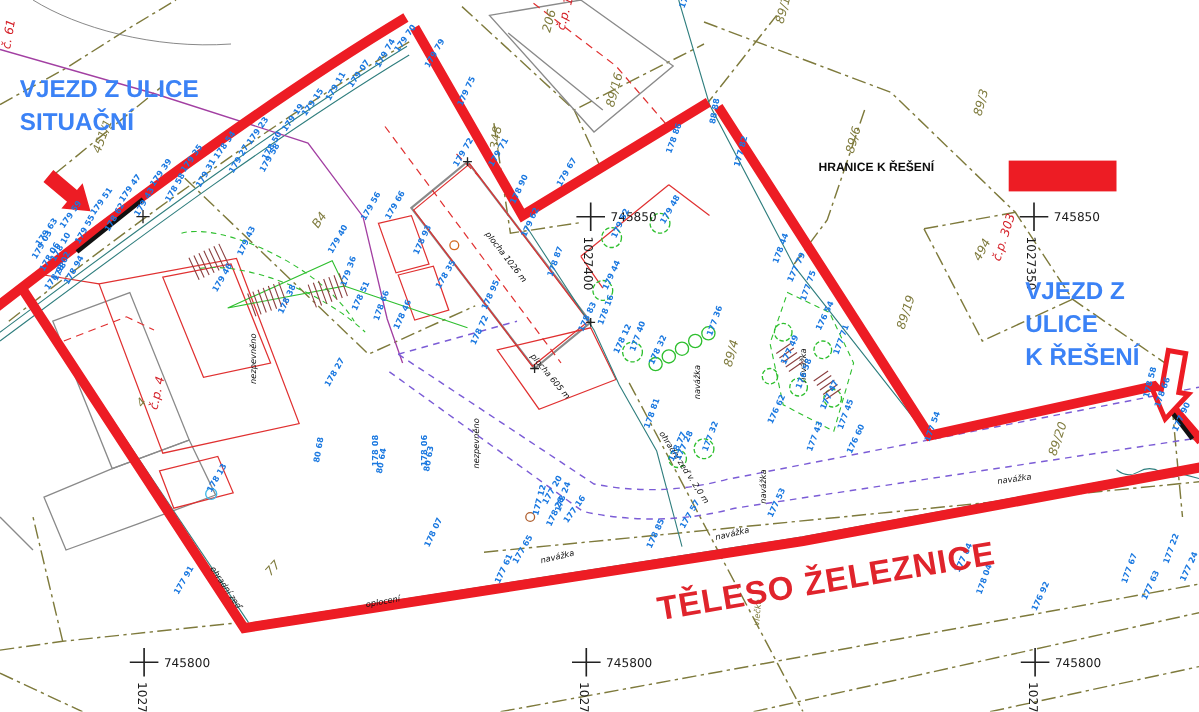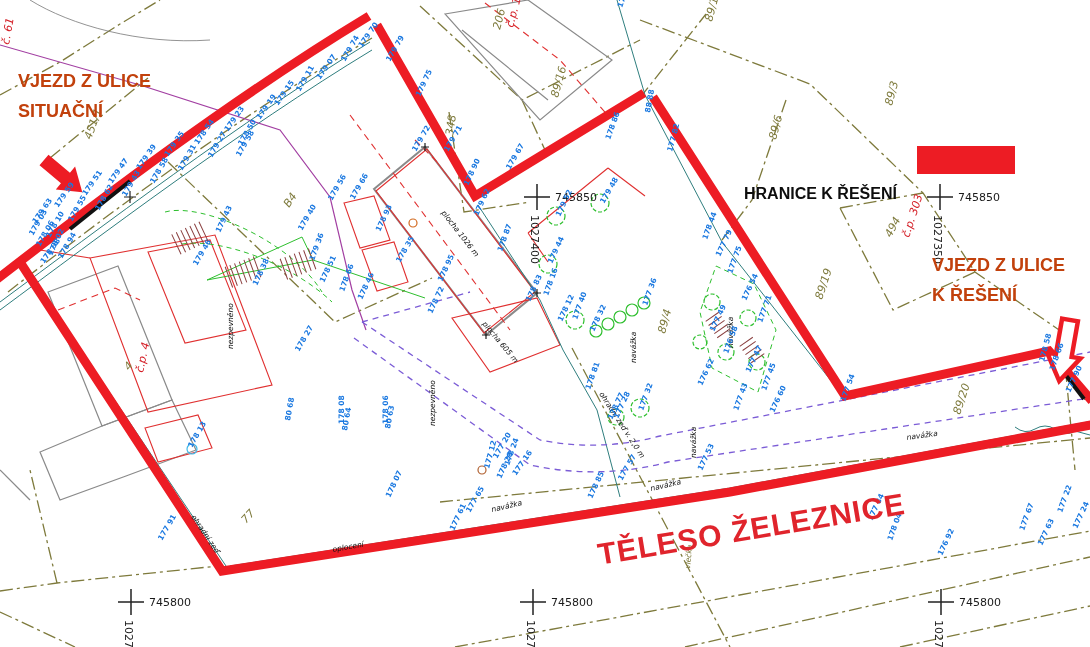--- a/index.html
+++ b/index.html
@@ -2,23 +2,23 @@
 <html><head>
 <meta charset="utf-8">
 <style>
   html,body{margin:0;padding:0;background:#ffffff;}
   .stage{position:relative;width:1090px;height:647px;overflow:hidden;background:#fff;
          font-family:"Liberation Sans",sans-serif;}
   svg{position:absolute;left:0;top:0;}
   .overlay{position:absolute;}
   .title-block{left:540px;top:33px;width:472px;text-align:center;color:#0d0d0d;
                font-weight:bold;font-size:27px;line-height:37px;letter-spacing:.5px;}
-  .legend-label{left:744px;top:146px;font-size:16px;font-weight:bold;color:#0d0d0d;margin-top:39px;}
+  .legend-label{left:744px;top:146px;font-size:11px;font-weight:bold;color:#0d0d0d;}
   .legend-swatch{left:917px;top:146px;width:98px;height:28px;background:#ED1C24;}
-  .red-note{color:#c2410c;font-weight:bold;font-size:18px;line-height:30px;}
+  .red-note{color:#3b82f6;font-weight:bold;font-size:22px;line-height:30px;}
   .note-vltavska{left:18px;top:66px;}
   .note-nadrazi{left:932px;top:250px;}
   .note-railway{left:598px;top:538px;font-size:30px;color:#e0242c;font-weight:bold;
                 transform:rotate(-9.5deg);transform-origin:left center;letter-spacing:1px;white-space:nowrap;}
   
   text{font-family:"DejaVu Sans",sans-serif;}
   .pt{font-size:7.5px;font-weight:bold;fill:#1a78e0;}
   .parcel-olive{font-size:11px;font-style:italic;fill:#7e7a3c;}
   .parcel-red{font-size:11px;font-style:italic;fill:#d42028;}
   .surf{font-size:7.5px;fill:#111;font-style:italic;}

